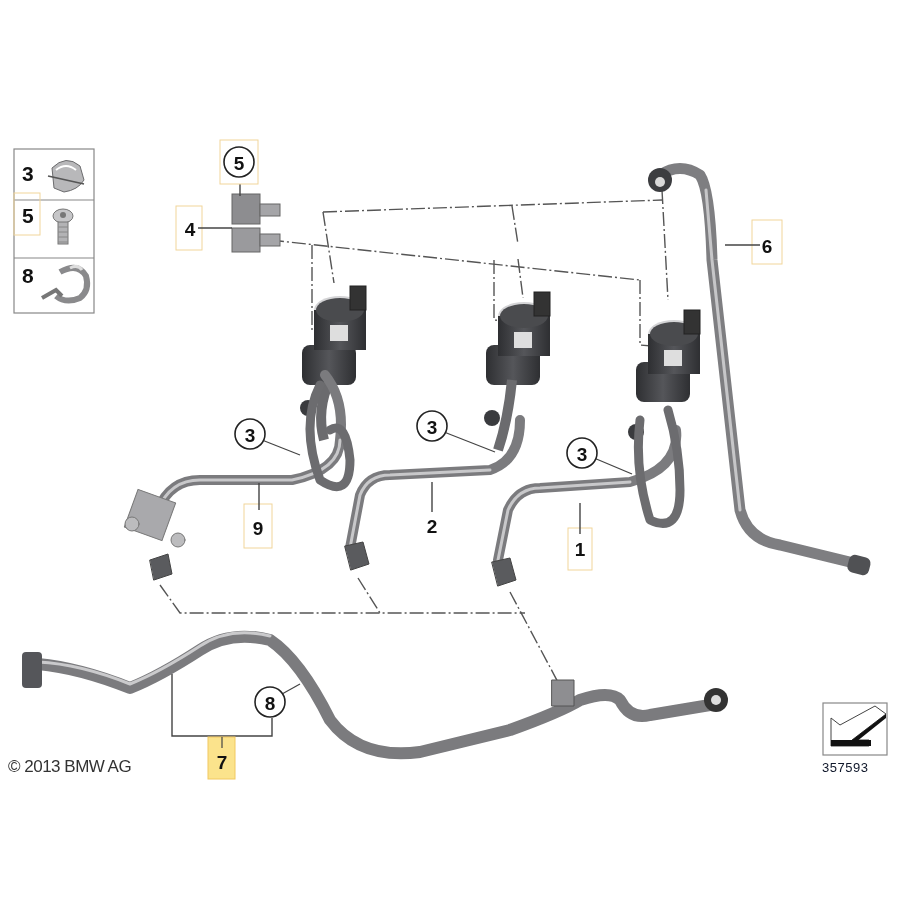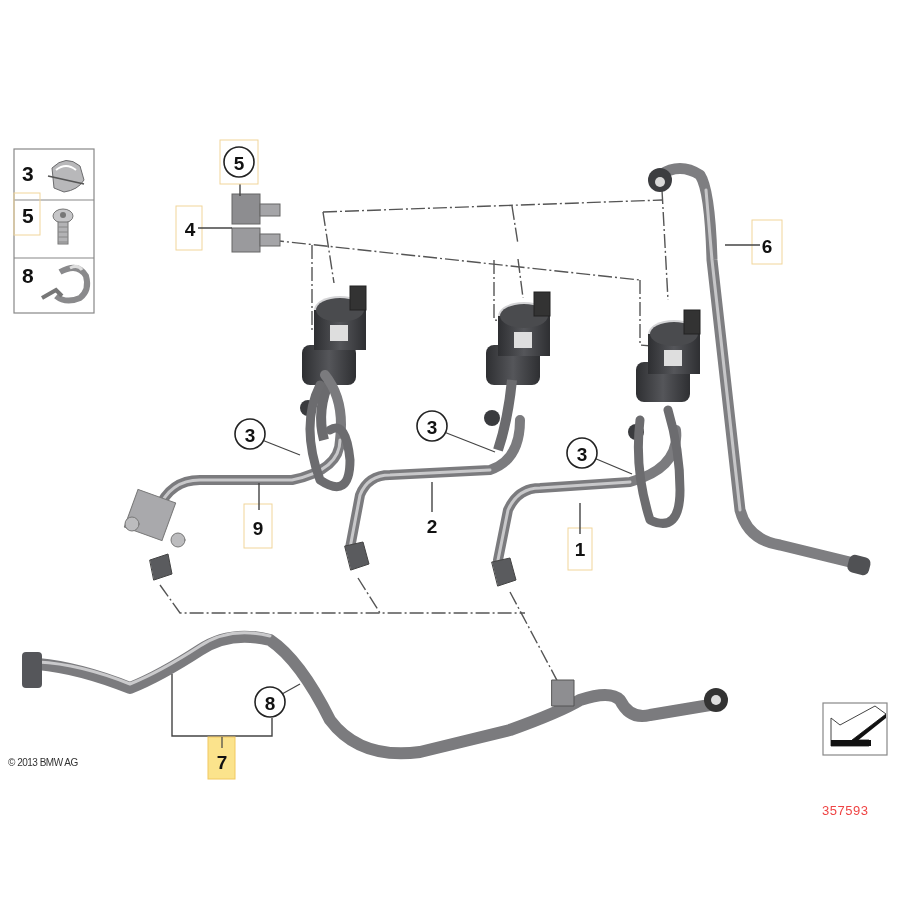--- a/index.html
+++ b/index.html
@@ -1,21 +1,21 @@
 <!DOCTYPE html>
 <html><head>
 <meta charset="utf-8">
 <style>
   html, body { margin:0; padding:0; background:#ffffff; }
   body { width:905px; height:905px; position:relative; overflow:hidden; font-family:"Liberation Sans", sans-serif; }
   #stage { position:absolute; left:0; top:0; width:905px; height:905px; }
   .callout-num { font-family:"Liberation Sans", sans-serif; font-weight:bold; font-size:19px; fill:#111; text-anchor:middle; dominant-baseline:central; }
   .legend-num { font-family:"Liberation Sans", sans-serif; font-weight:bold; font-size:21px; fill:#111; }
-  .copyright { position:absolute; left:8px; top:757px; font-size:10px; color:#333; letter-spacing:-0.5px; }
-  .diagram-id { position:absolute; left:822px; top:803px; font-size:13px; color:#ef4444; letter-spacing:0.5px; }
+  .copyright { position:absolute; left:8px; top:757px; font-size:17px; color:#333; letter-spacing:-0.5px; }
+  .diagram-id { position:absolute; left:822px; top:760px; font-size:13px; color:#0f172a; letter-spacing:0.5px; }
 </style>
 </head>
 <body>
 
 <div id="stage">
 <svg width="905" height="905" viewBox="0 0 905 905" xmlns="http://www.w3.org/2000/svg">
   <defs>
     <linearGradient id="hoseGrad" x1="0" y1="0" x2="0" y2="1">
       <stop offset="0" stop-color="#b9b9bb"></stop>
       <stop offset="0.5" stop-color="#8f8f92"></stop>

